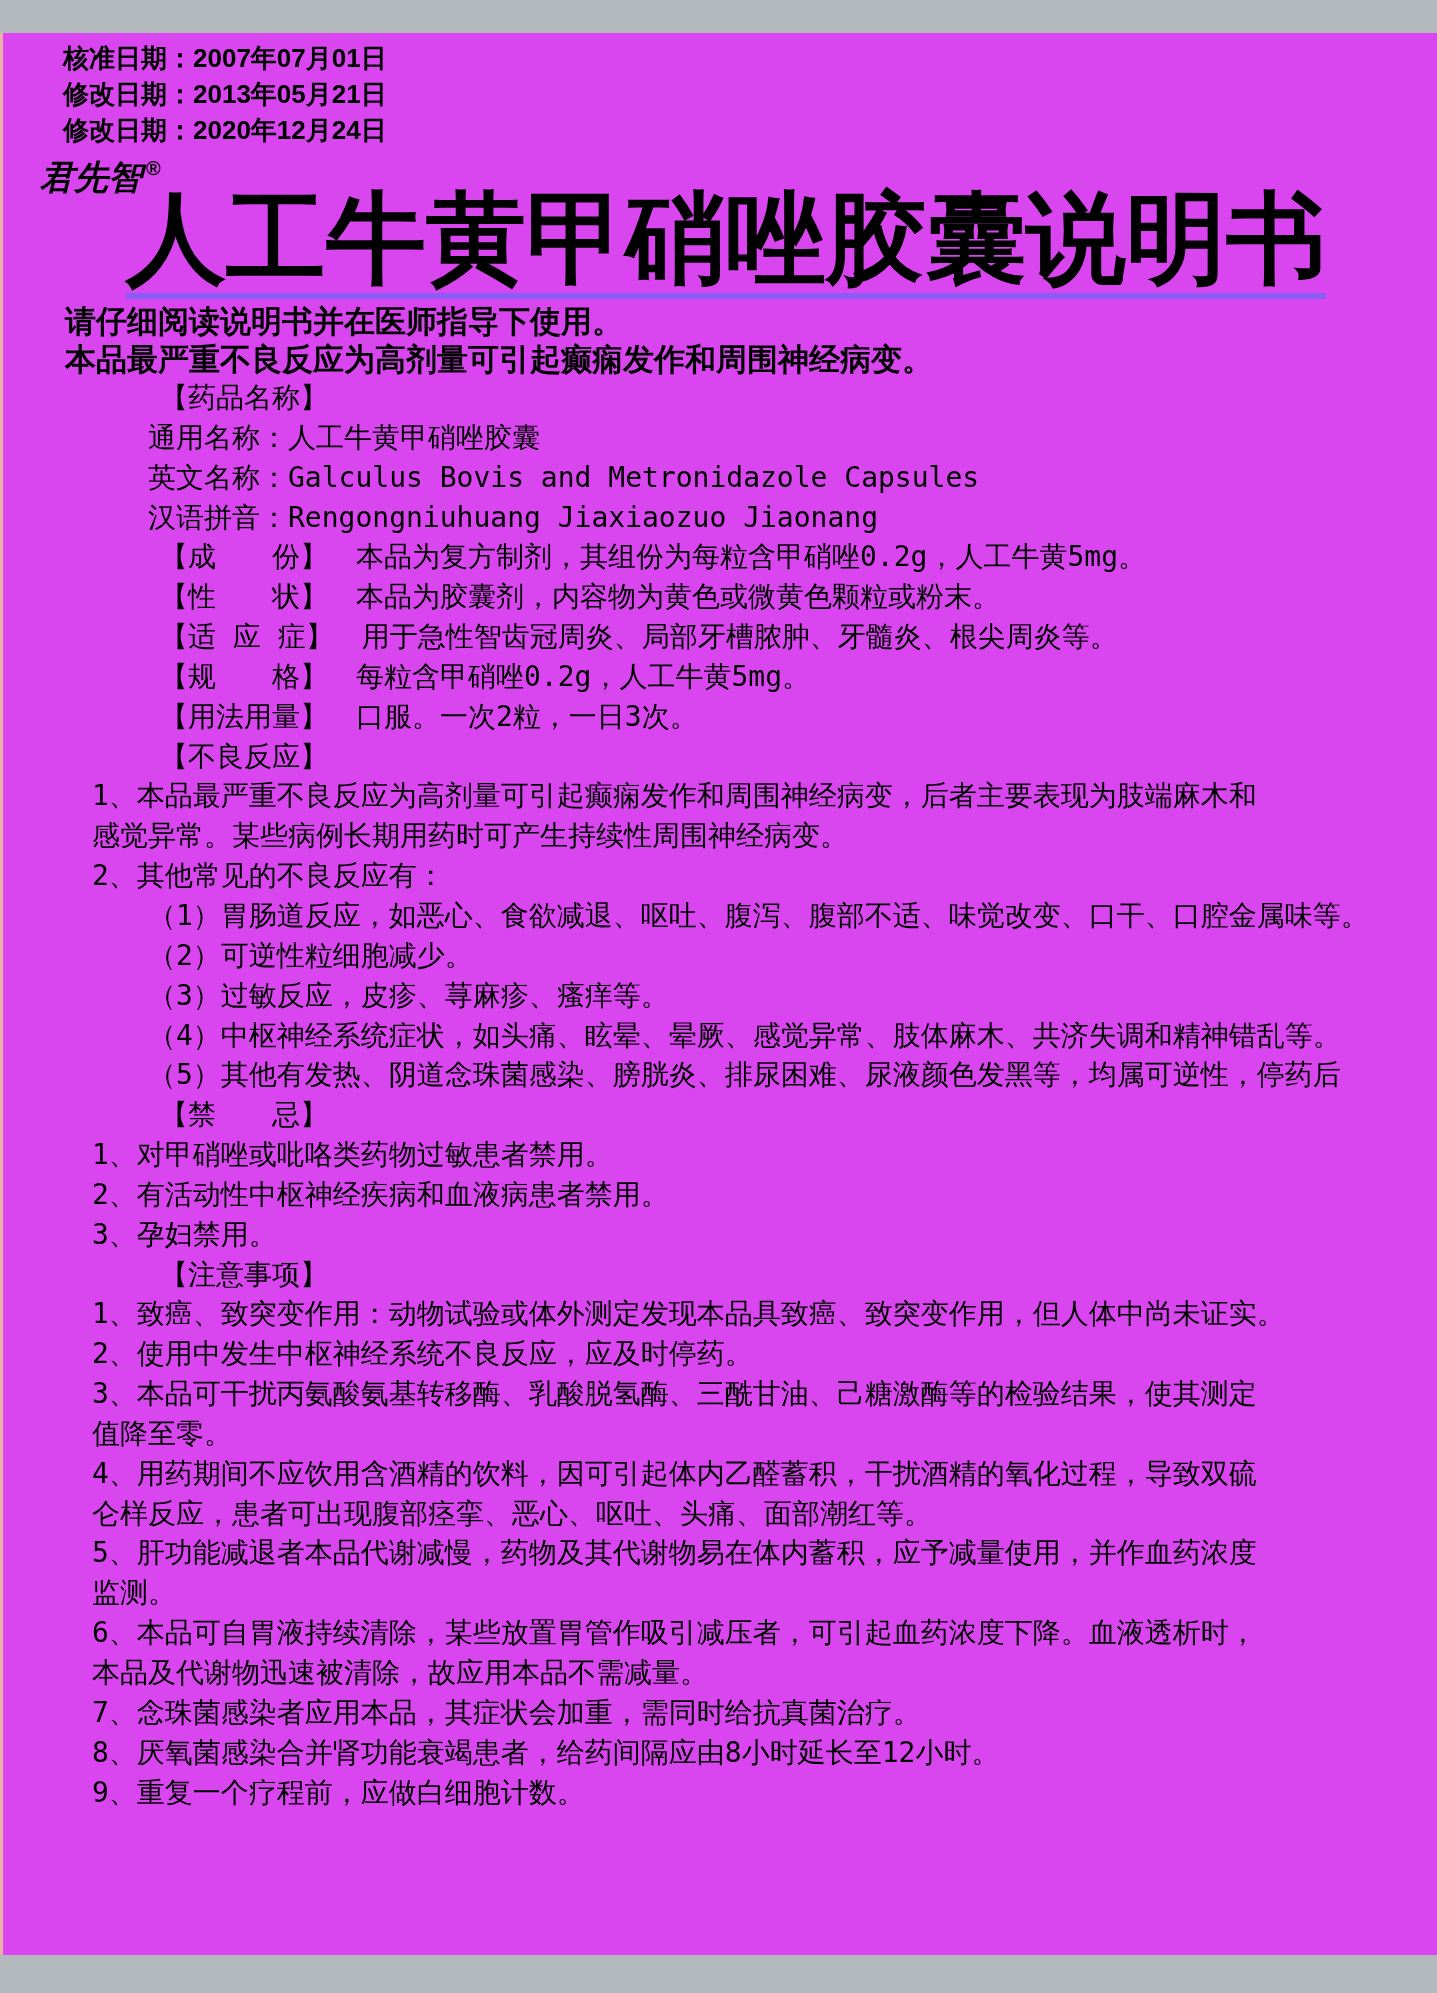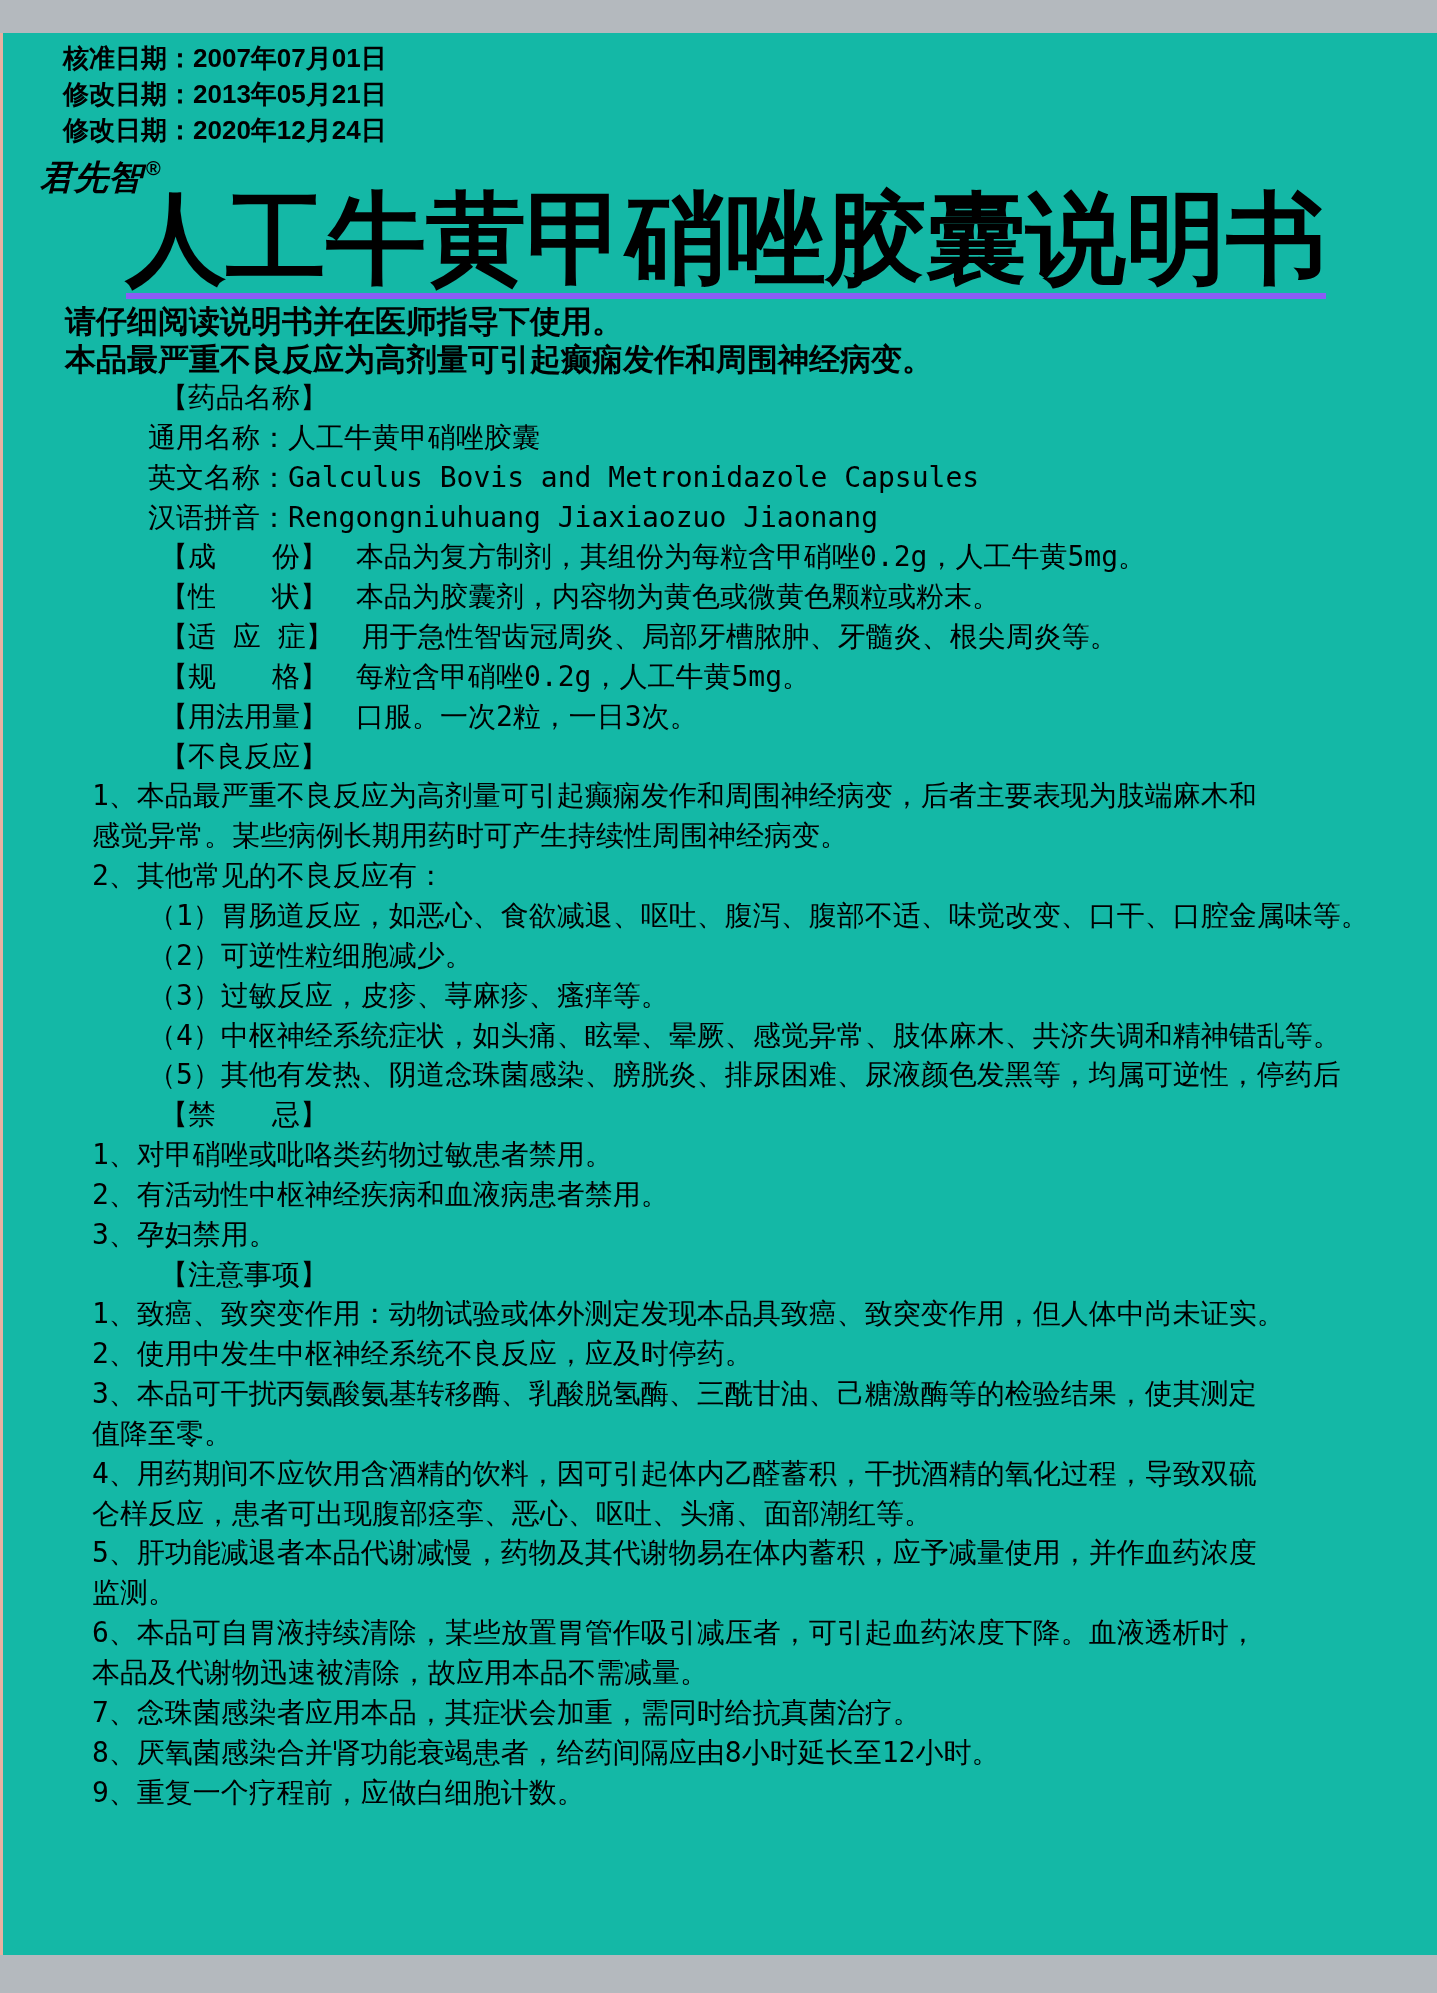--- a/index.html
+++ b/index.html
@@ -1,20 +1,20 @@
 <!DOCTYPE html>
 <html><head>
 <meta charset="utf-8">
 <style>
   html,body{margin:0;padding:0;}
   body{background:#ffffff;}
   .page{
     position:relative;
     width:1437px;height:1993px;
-    background:#14b8a6;
+    background:#d946ef;
     overflow:hidden;
     font-family:"Liberation Sans","DejaVu Sans",sans-serif;
     color:#000;
   }
   .bar{position:absolute;left:0;width:1437px;background:#b4b9be;}
   .bar.top{top:0;height:33px;}
   .bar.bottom{top:1955px;height:38px;}
   .accent-line{position:absolute;left:0;top:33px;width:3px;height:1922px;background:#e7b1a2;}
   .dates{position:absolute;left:63px;top:40px;font-size:26px;font-weight:700;}
   .dates .drow{height:36px;line-height:36px;white-space:pre;}

